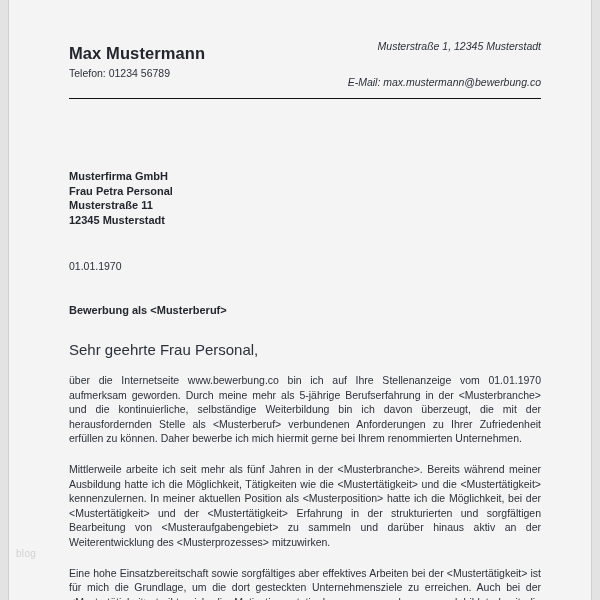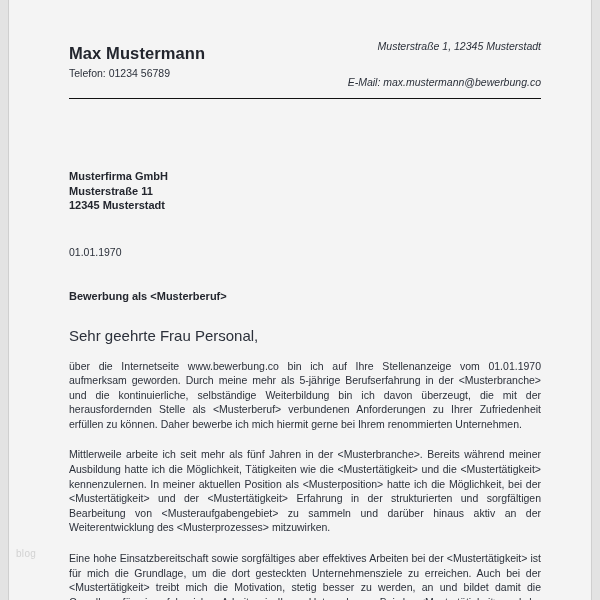--- a/index.html
+++ b/index.html
@@ -170,20 +170,21 @@
         <div class="lh-right">
           <div class="sender-addr">Musterstraße 1, 12345 Musterstadt</div>
           <div class="sender-email">E-Mail: max.mustermann@bewerbung.co</div>
         </div>
       </div>
 
       <div class="rule"></div>
 
       <div class="recipient">
         <div>Musterfirma GmbH</div>
+        <div>Frau Petra Personal</div>
         <div>Musterstraße 11</div>
         <div>12345 Musterstadt</div>
       </div>
 
       <div class="letter-date">01.01.1970</div>
 
       <div class="subject">Bewerbung als &lt;Musterberuf&gt;</div>
 
       <div class="salutation">Sehr geehrte Frau Personal,</div>
 

